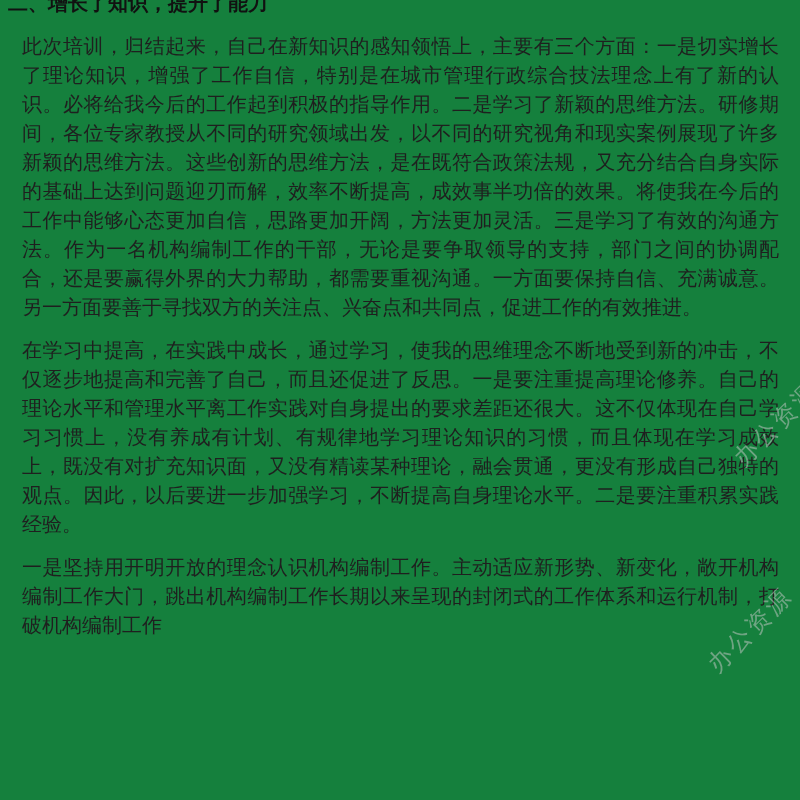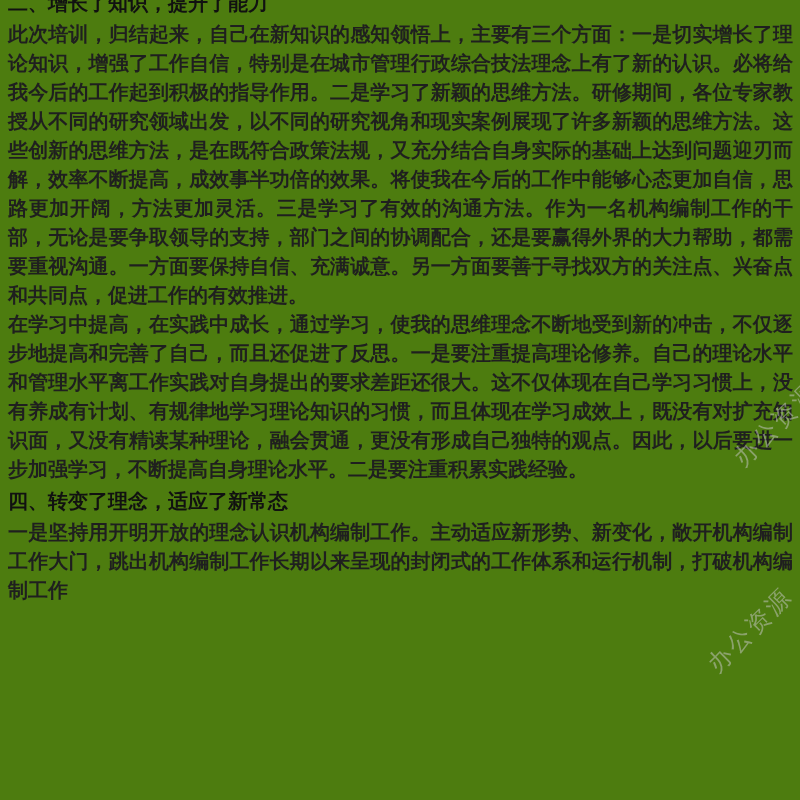--- a/index.html
+++ b/index.html
@@ -10,21 +10,21 @@
   body {
     width: 800px;
     height: 800px;
     overflow: hidden;
   }
   .page {
     position: relative;
     width: 800px;
     height: 800px;
     overflow: hidden;
-    background: #4d7c0f;
+    background: #15803d;
     color: #1f1f1f;
     font-family: "Liberation Sans", "DejaVu Sans", sans-serif;
   }
   .content {
     position: relative;
     margin-top: -14px;           
     padding: 0 7px 0 8px;
     font-size: 20px;
     line-height: 29px;
     text-align: justify;
@@ -33,22 +33,21 @@
   }
   .content h2 {
     font-size: 20px;
     line-height: 29px;
     margin: 3px 0 2px 0;
     font-weight: 700;
     color: #111111;
     text-align: left;
   }
   .content p {
-    margin: 0;
-    font-weight: bold;
+    margin: 14px;
   }
   .watermark {
     position: absolute;
     font-size: 24px;
     letter-spacing: 3px;
     color: #c9c9c9;
     opacity: 0.5;
     transform: rotate(-45deg);
     transform-origin: center;
     white-space: nowrap;
@@ -62,20 +61,19 @@
 <body>
 
 <div class="page">
   <div class="content">
 
     <h2>二、增长了知识，提升了能力</h2>
     <p>此次培训，归结起来，自己在新知识的感知领悟上，主要有三个方面：一是切实增长了理论知识，增强了工作自信，特别是在城市管理行政综合技法理念上有了新的认识。必将给我今后的工作起到积极的指导作用。二是学习了新颖的思维方法。研修期间，各位专家教授从不同的研究领域出发，以不同的研究视角和现实案例展现了许多新颖的思维方法。这些创新的思维方法，是在既符合政策法规，又充分结合自身实际的基础上达到问题迎刃而解，效率不断提高，成效事半功倍的效果。将使我在今后的工作中能够心态更加自信，思路更加开阔，方法更加灵活。三是学习了有效的沟通方法。作为一名机构编制工作的干部，无论是要争取领导的支持，部门之间的协调配合，还是要赢得外界的大力帮助，都需要重视沟通。一方面要保持自信、充满诚意。另一方面要善于寻找双方的关注点、兴奋点和共同点，促进工作的有效推进。</p>
 
     <p>在学习中提高，在实践中成长，通过学习，使我的思维理念不断地受到新的冲击，不仅逐步地提高和完善了自己，而且还促进了反思。一是要注重提高理论修养。自己的理论水平和管理水平离工作实践对自身提出的要求差距还很大。这不仅体现在自己学习习惯上，没有养成有计划、有规律地学习理论知识的习惯，而且体现在学习成效上，既没有对扩充知识面，又没有精读某种理论，融会贯通，更没有形成自己独特的观点。因此，以后要进一步加强学习，不断提高自身理论水平。二是要注重积累实践经验。</p>
 
-    <h2>四、转变了理念，适应了新常态</h2>
     <p>一是坚持用开明开放的理念认识机构编制工作。主动适应新形势、新变化，敞开机构编制工作大门，跳出机构编制工作长期以来呈现的封闭式的工作体系和运行机制，打破机构编制工作</p>
 
   </div>
 
   <div class="watermark wm1">办公资源</div>
   <div class="watermark wm2">办公资源</div>
 </div>
 
 </body></html>

